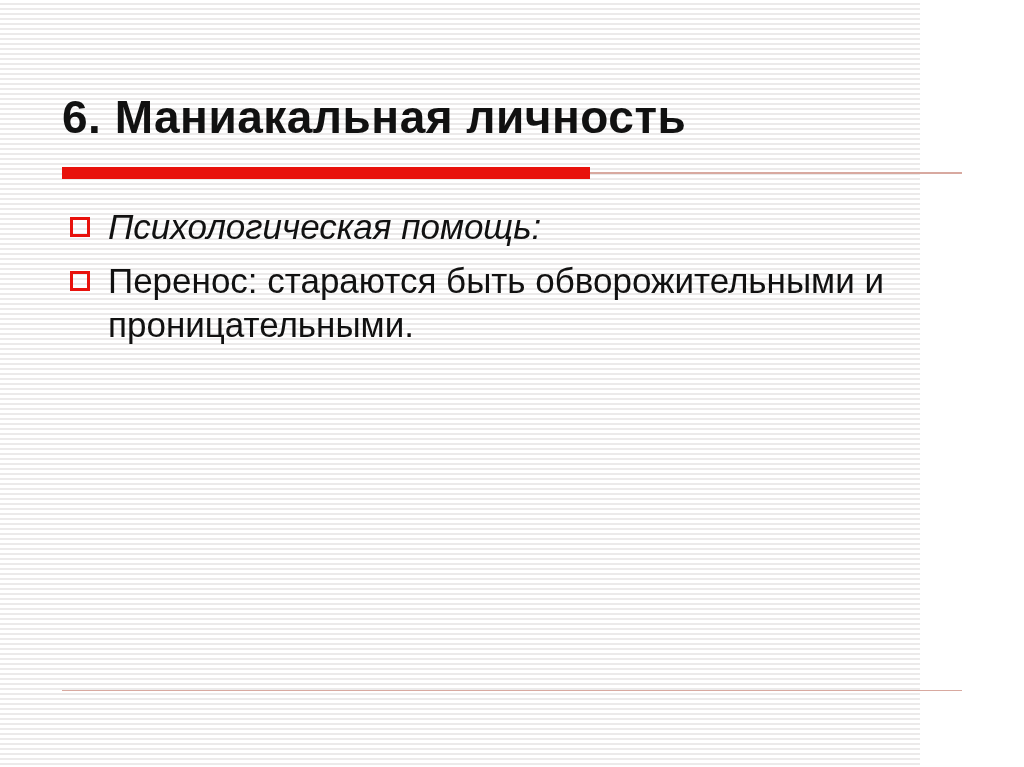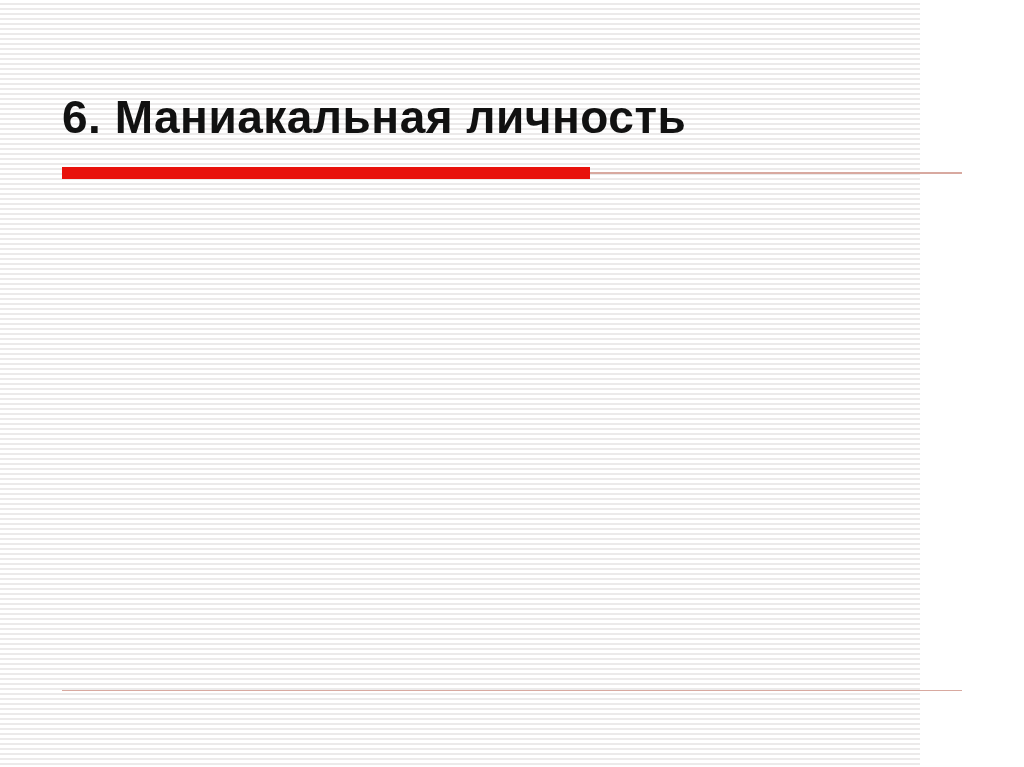--- a/index.html
+++ b/index.html
@@ -115,20 +115,28 @@
 
   <div class="title-block">
     <div class="slide-title">6. Маниакальная личность</div>
   </div>
 
   <div class="title-rule"></div>
   <div class="title-accent"></div>
 
   <div class="bullets">
 
+    <div class="bullet">
+      <span class="bullet-marker"></span>
+      <span class="bullet-text italic">Психологическая помощь:</span>
+    </div>
 
+    <div class="bullet">
+      <span class="bullet-marker"></span>
+      <span class="bullet-text">Перенос: стараются быть обворожительными и проницательными.</span>
+    </div>
 
 
   </div>
 
   <div class="footer-rule"></div>
 
 </div>
 
 </body></html>

